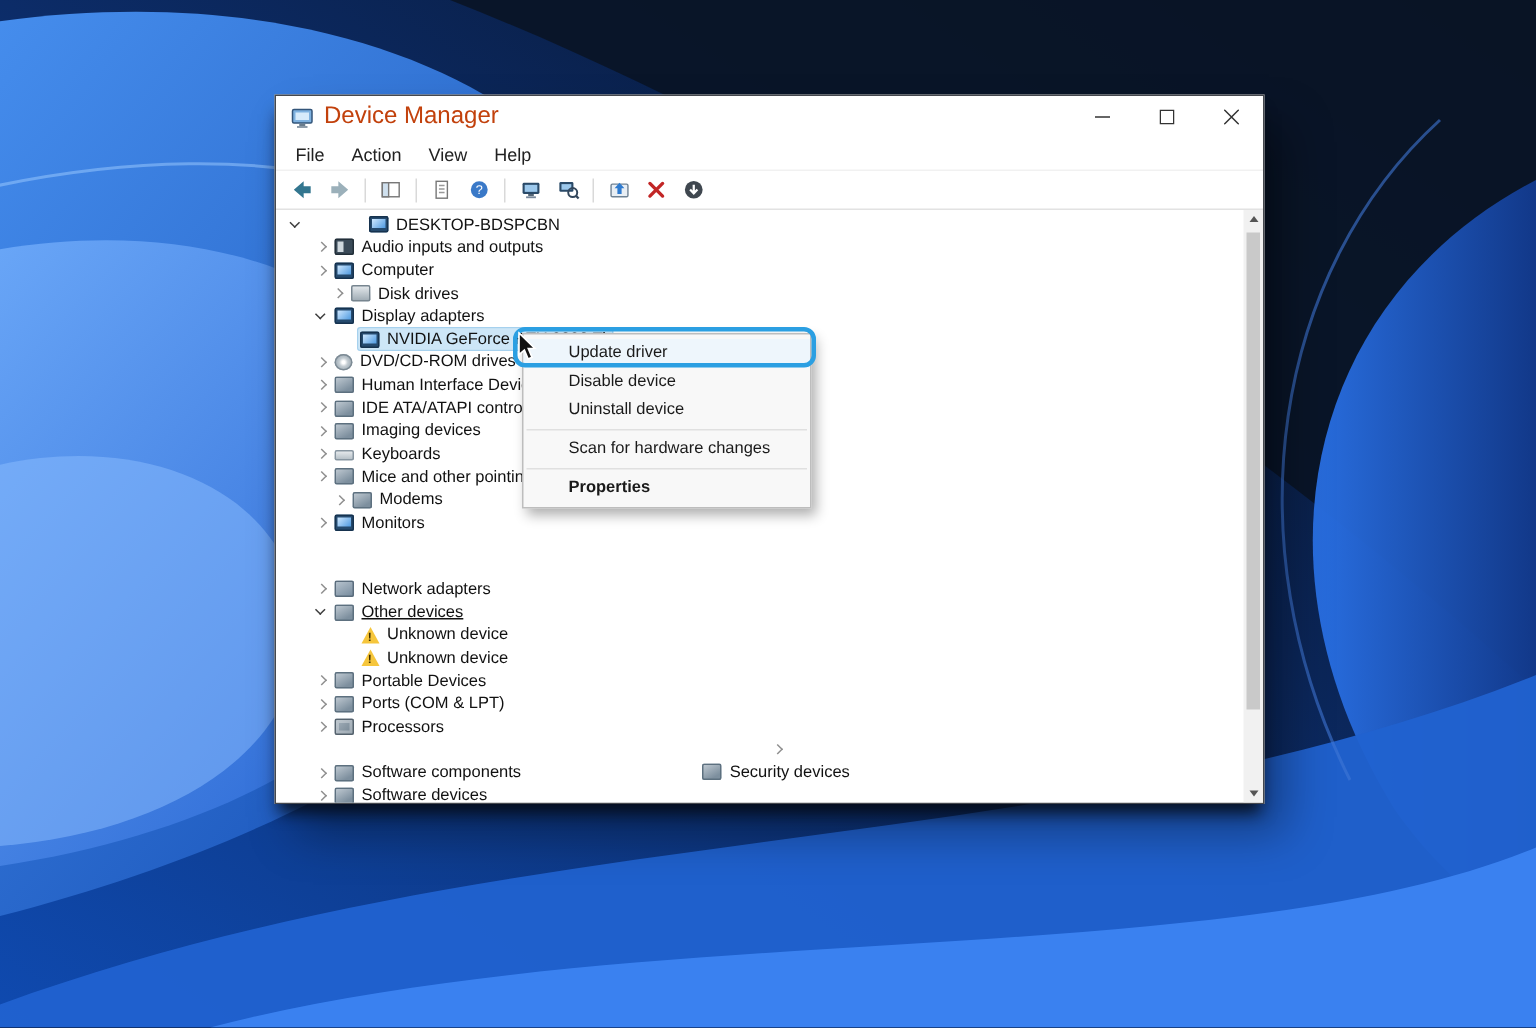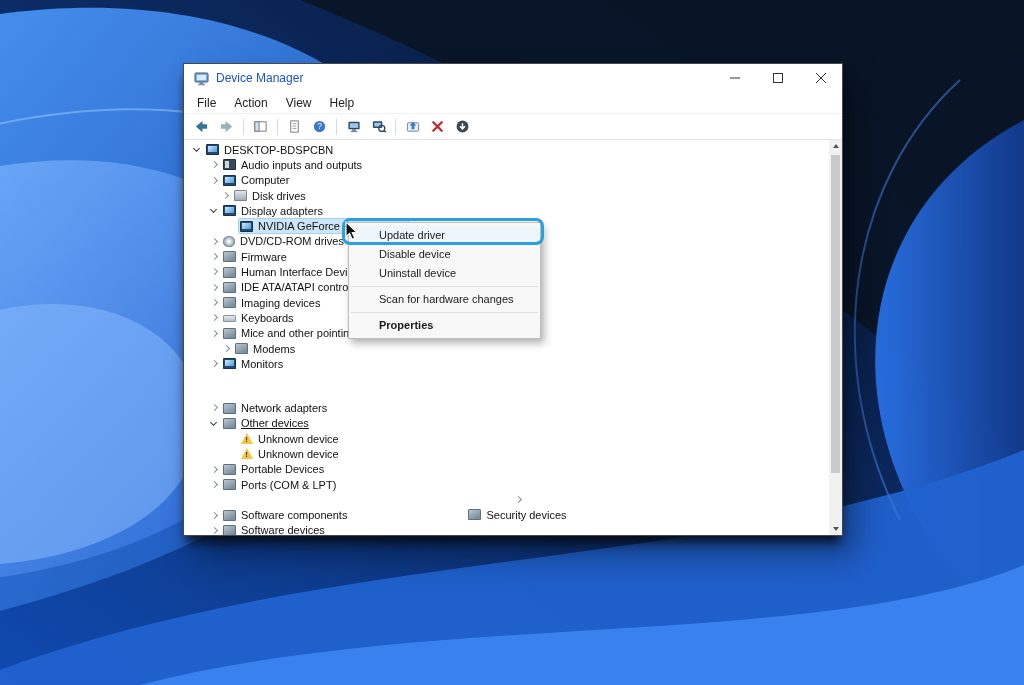--- a/index.html
+++ b/index.html
@@ -4,21 +4,21 @@
 <style>
   *{margin:0;padding:0;box-sizing:border-box}
   html,body{width:1024px;height:685px;overflow:hidden;font-family:"Liberation Sans",sans-serif;position:relative;background:#0a1a38}
   .desktop{position:absolute;inset:0}
   .desktop svg{display:block;width:100%;height:100%}
 
   .window{position:absolute;left:183px;top:63px;width:660px;height:473px;background:#fff;border:1px solid #45484e;
           box-shadow:0 9px 10px -3px rgba(5,8,15,.85), 14px 20px 30px rgba(0,0,0,.35);z-index:10;display:flex;flex-direction:column}
   .titlebar{height:28px;display:flex;align-items:center;padding-left:10px;background:#fff;flex:none}
   .app-icon{margin-right:7px;display:flex}
-  .title{font-size:12px;color:#1d4ed8}
+  .title{font-size:16px;color:#c2410c}
   .win-controls{margin-left:auto;display:flex;height:100%}
   .win-btn{width:43px;height:100%;display:flex;align-items:center;justify-content:center;background:none;border:none}
 
   .menubar{height:21px;display:flex;align-items:center;padding-left:4px;flex:none;font-size:12px;color:#222}
   .menu-item{padding:2px 9px}
 
   .toolbar{height:27px;display:flex;align-items:center;padding:0 6px;border-top:1px solid #f1f1f1;border-bottom:1px solid #e2e2e2;flex:none;gap:2px}
   .tb-btn{width:23px;height:22px;border:none;background:none;display:flex;align-items:center;justify-content:center;padding:0}
   .tb-sep{width:1px;height:16px;background:#d9d9d9;margin:0 3px}
 
@@ -204,21 +204,21 @@
     <button class="tb-btn">
       <svg width="15" height="15" viewBox="0 0 16 16">
           <circle cx="8" cy="8" r="6.3" fill="#3f474f"></circle>
           <path d="M8 4.5 L8 9.8 M5.4 7.8 L8 10.6 L10.6 7.8" stroke="#fff" stroke-width="1.6" fill="none"></path>
         </svg>
     </button>
   </div>
 
   <div class="client">
     <div class="tree" id="tree">
-        <div class="trow" style="padding-left: 8px;">
+        <div class="trow" style="padding-left: 8px; gap: 40px;">
           <span class="chev expanded"></span>
           <span class="item-body">
             <span class="ticon computer"></span>
             <span>DESKTOP-BDSPCBN</span>
           </span>
         </div>
         <div class="trow" style="padding-left: 25px;">
           <span class="chev collapsed"></span>
           <span class="item-body">
             <span class="ticon speaker"></span>
@@ -257,27 +257,20 @@
           <span class="chev collapsed"></span>
           <span class="item-body">
             <span class="ticon dvd"></span>
             <span>DVD/CD-ROM drives</span>
           </span>
         </div>
         <div class="trow" style="padding-left: 25px;">
           <span class="chev collapsed"></span>
           <span class="item-body">
             <span class="ticon generic"></span>
-            <span>Firmware</span>
-          </span>
-        </div>
-        <div class="trow" style="padding-left: 25px;">
-          <span class="chev collapsed"></span>
-          <span class="item-body">
-            <span class="ticon generic"></span>
             <span>Human Interface Devices</span>
           </span>
         </div>
         <div class="trow" style="padding-left: 25px;">
           <span class="chev collapsed"></span>
           <span class="item-body">
             <span class="ticon generic"></span>
             <span>IDE ATA/ATAPI controllers</span>
           </span>
         </div>
@@ -349,20 +342,27 @@
           <span class="item-body">
             <span class="ticon generic"></span>
             <span>Portable Devices</span>
           </span>
         </div>
         <div class="trow" style="padding-left: 25px;">
           <span class="chev collapsed"></span>
           <span class="item-body">
             <span class="ticon generic"></span>
             <span>Ports (COM &amp; LPT)</span>
+          </span>
+        </div>
+        <div class="trow" style="padding-left: 25px;">
+          <span class="chev collapsed"></span>
+          <span class="item-body">
+            <span class="ticon cpu"></span>
+            <span>Processors</span>
           </span>
         </div>
         <div class="trow" style="padding-left: 25px; flex-direction: column;">
           <span class="chev collapsed"></span>
           <span class="item-body">
             <span class="ticon generic"></span>
             <span>Security devices</span>
           </span>
         </div>
         <div class="trow" style="padding-left: 25px;">

